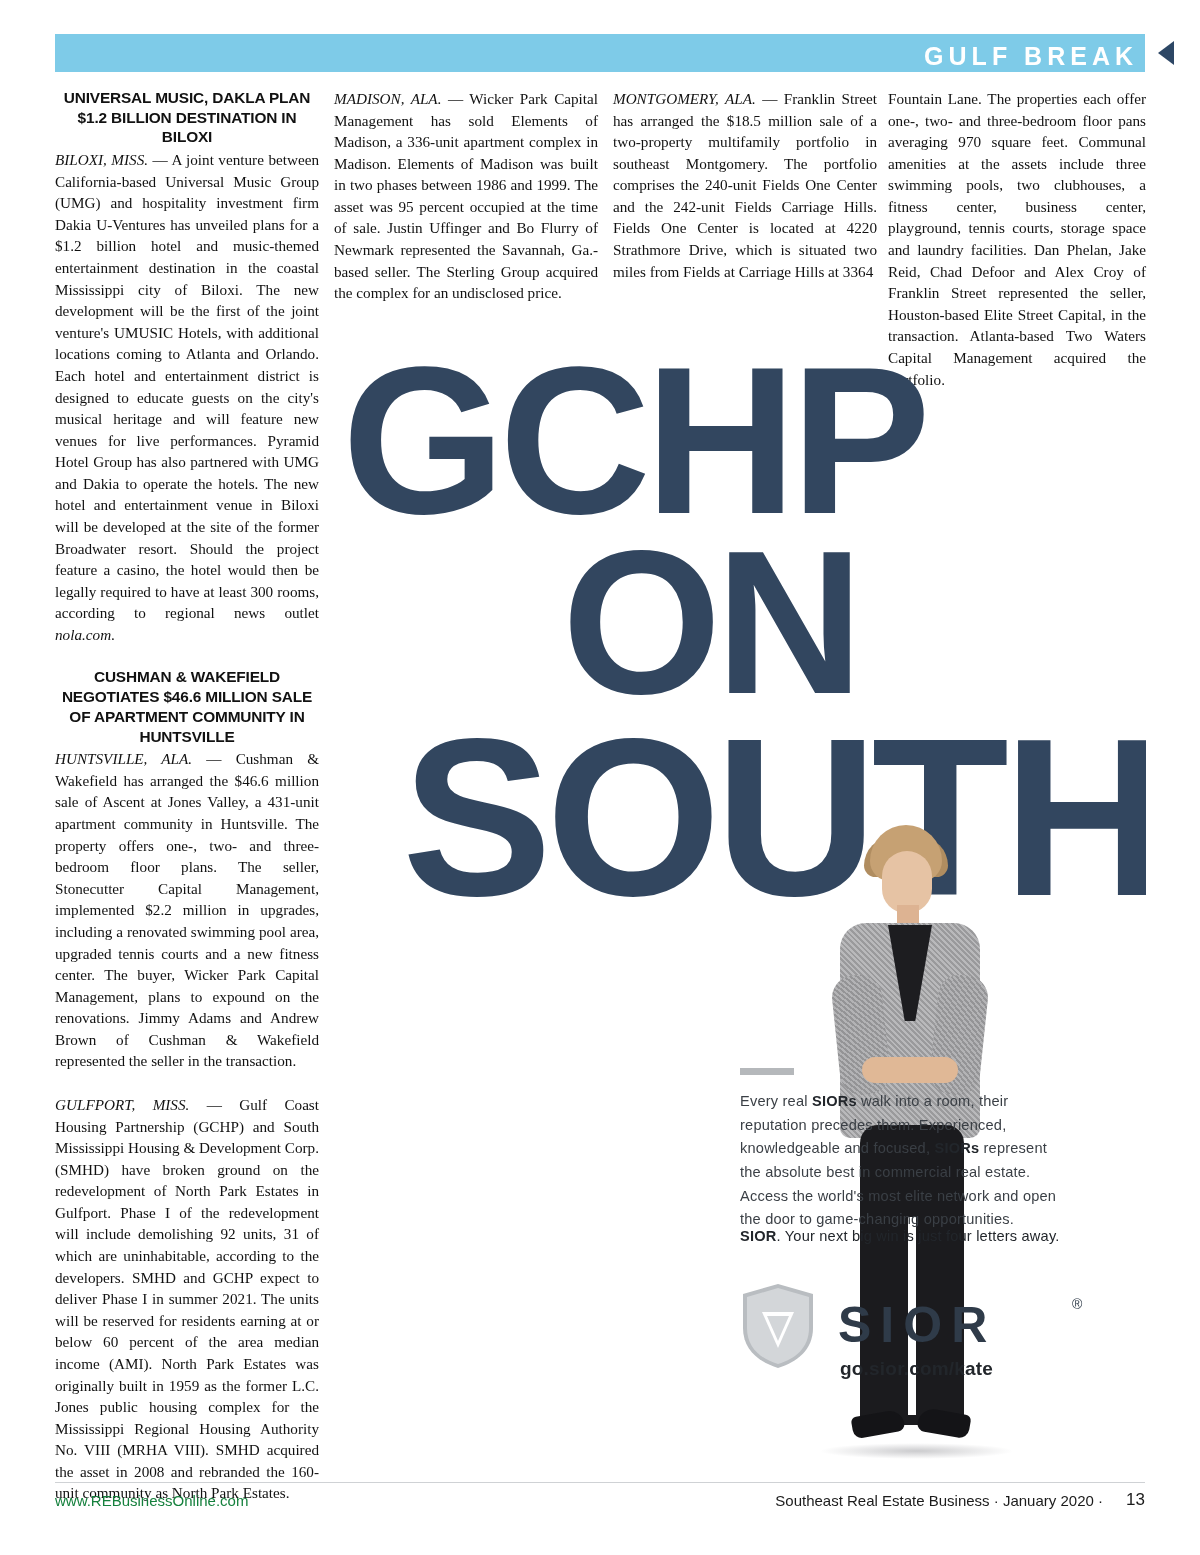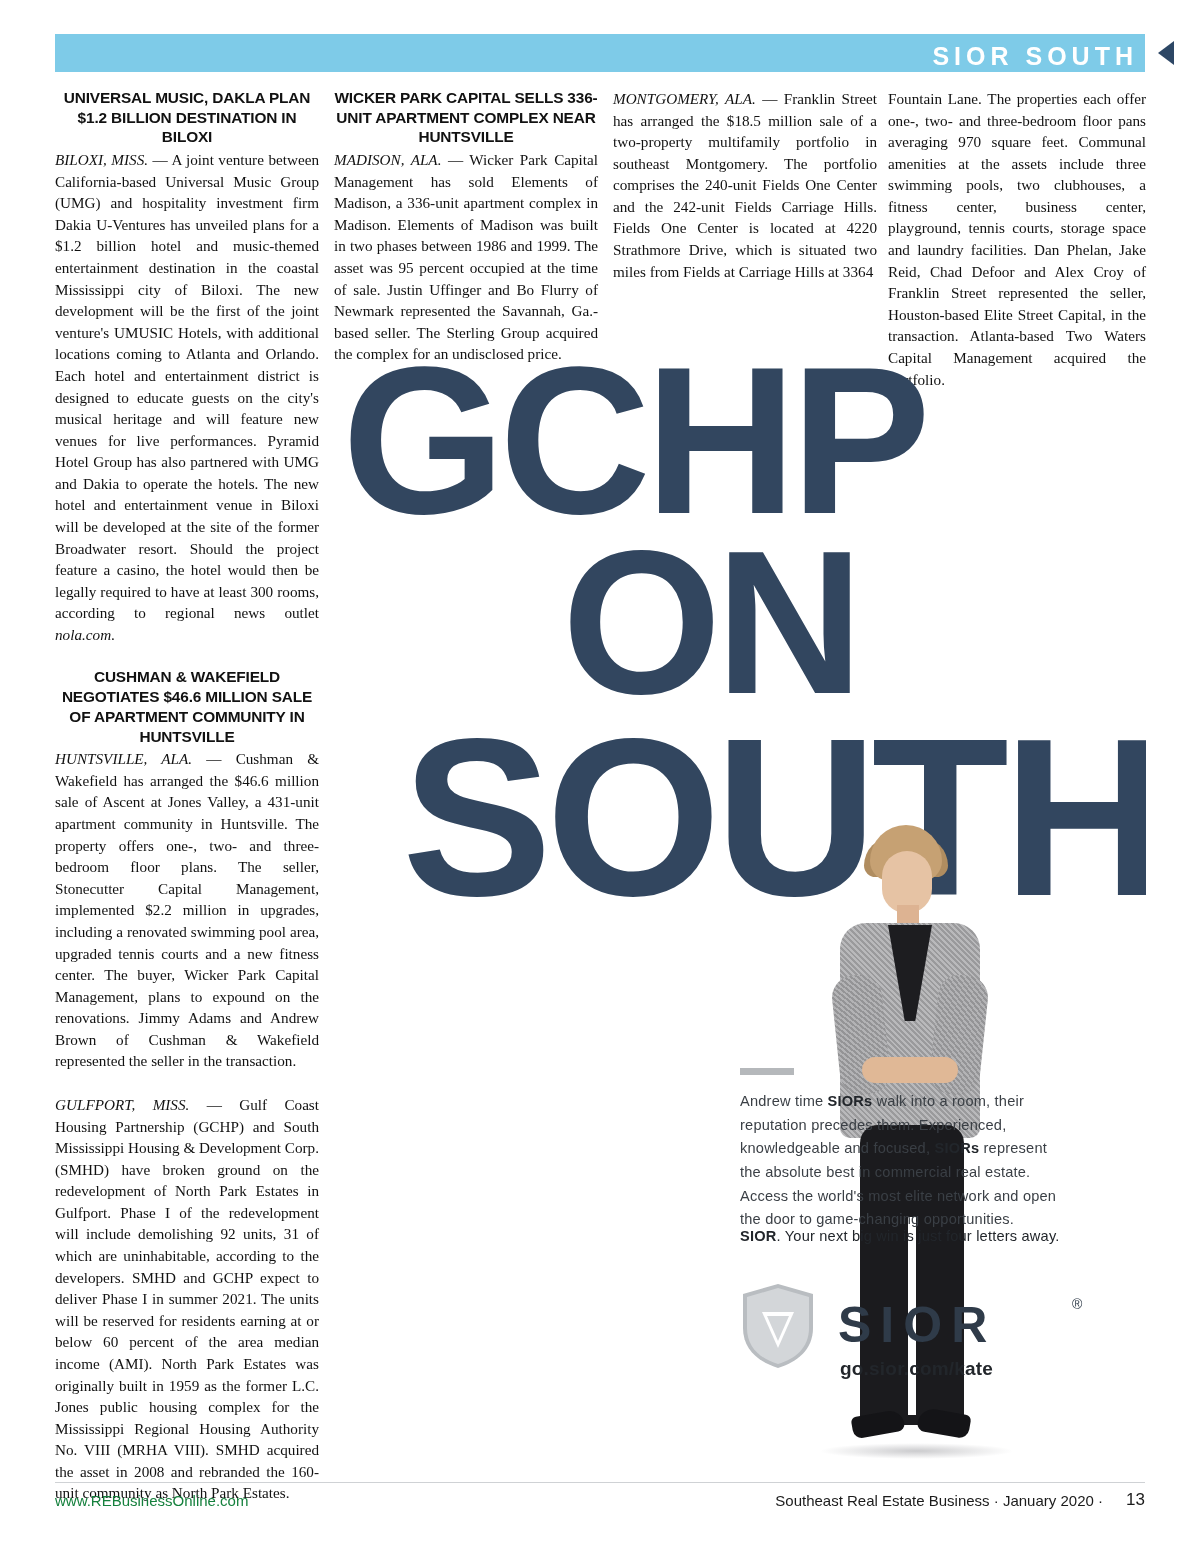--- a/index.html
+++ b/index.html
@@ -350,21 +350,21 @@
     color: #1b1b1b;
     margin-left: 16px;
   }
 </style>
 </head>
 <body>
 
 <div class="page">
 
   <div class="header-band"></div>
-  <div class="header-title">SIOR SOUTH</div>
+  <div class="header-title">GULF BREAK</div>
   <div class="header-arrow"></div>
 
   <div class="col col1">
 
     <div class="story">
       <div class="headline">UNIVERSAL MUSIC, DAKLA PLAN $1.2 BILLION DESTINATION IN BILOXI</div>
       <p class="body"><span class="dateline">BILOXI, MISS.</span><span> — A joint venture between California-based Universal Music Group (UMG) and hospitality investment firm Dakia U-Ventures has unveiled plans for a $1.2 billion hotel and music-themed entertainment destination in the coastal Mississippi city of Biloxi. The new development will be the first of the joint venture's UMUSIC Hotels, with additional locations coming to Atlanta and Orlando. Each hotel and entertainment district is designed to educate guests on the city's musical heritage and will feature new venues for live performances. Pyramid Hotel Group has also partnered with UMG and Dakia to operate the hotels. The new hotel and entertainment venue in Biloxi will be developed at the site of the former Broadwater resort. Should the project feature a casino, the hotel would then be legally required to have at least 300 rooms, according to regional news outlet </span><em class="ital">nola.com</em><span>.</span></p>
     </div>
 
     <div class="story">
@@ -373,21 +373,20 @@
     </div>
 
     <div class="story">
       <p class="body"><span class="dateline">GULFPORT, MISS.</span><span> — Gulf Coast Housing Partnership (GCHP) and South Mississippi Housing &amp; Development Corp. (SMHD) have broken ground on the redevelopment of North Park Estates in Gulfport. Phase I of the redevelopment will include demolishing 92 units, 31 of which are uninhabitable, according to the developers. SMHD and GCHP expect to deliver Phase I in summer 2021. The units will be reserved for residents earning at or below 60 percent of the area median income (AMI). North Park Estates was originally built in 1959 as the former L.C. Jones public housing complex for the Mississippi Regional Housing Authority No. VIII (MRHA VIII). SMHD acquired the asset in 2008 and rebranded the 160-unit community as North Park Estates.</span></p>
     </div>
 
   </div>
 
   <div class="col col2">
     <div class="story">
-      <div class="headline">WICKER PARK CAPITAL SELLS 336-UNIT APARTMENT COMPLEX NEAR HUNTSVILLE</div>
       <p class="body"><span class="dateline">MADISON, ALA.</span><span> — Wicker Park Capital Management has sold Elements of Madison, a 336-unit apartment complex in Madison. Elements of Madison was built in two phases between 1986 and 1999. The asset was 95 percent occupied at the time of sale. Justin Uffinger and Bo Flurry of Newmark represented the Savannah, Ga.-based seller. The Sterling Group acquired the complex for an undisclosed price.</span></p>
     </div>
   </div>
 
   <div class="col col3">
     <div class="story">
       <p class="body"><span class="dateline">MONTGOMERY, ALA.</span><span> — Franklin Street has arranged the $18.5 million sale of a two-property multifamily portfolio in southeast Montgomery. The portfolio comprises the 240-unit Fields One Center and the 242-unit Fields Carriage Hills. Fields One Center is located at 4220 Strathmore Drive, which is situated two miles from Fields at Carriage Hills at 3364</span></p>
     </div>
   </div>
 
@@ -420,21 +419,21 @@
       <div class="ph-leg-gap"></div>
       <div class="ph-shoe-l"></div>
       <div class="ph-shoe-r"></div>
     </div>
 
   </div>
 
   <div class="ad-dash"></div>
 
   <div class="ad-copy">
-    <span>Andrew time </span><b>SIORs</b><span> walk into a room, their reputation precedes them. Experienced, knowledgeable and focused, </span><b>SIORs</b><span> represent the absolute best in commercial real estate. Access the world's most elite network and open the door to game-changing opportunities.</span>
+    <span>Every real </span><b>SIORs</b><span> walk into a room, their reputation precedes them. Experienced, knowledgeable and focused, </span><b>SIORs</b><span> represent the absolute best in commercial real estate. Access the world's most elite network and open the door to game-changing opportunities.</span>
   </div>
 
   <div class="ad-tag">
     <span>SIOR</span><span class="reg">. Your next big win is just four letters away.</span>
   </div>
 
   <div class="sior-logo">
     <svg class="sior-shield" viewBox="0 0 76 88" xmlns="http://www.w3.org/2000/svg">
       <path d="M38 2 L73 12 L73 46 C73 68 57 80 38 86 C19 80 3 68 3 46 L3 12 Z" fill="#b9bdc1"></path>
       <path d="M38 6 L69 15 L69 46 C69 66 55 77 38 82 C21 77 7 66 7 46 L7 15 Z" fill="#d3d6d9"></path>

